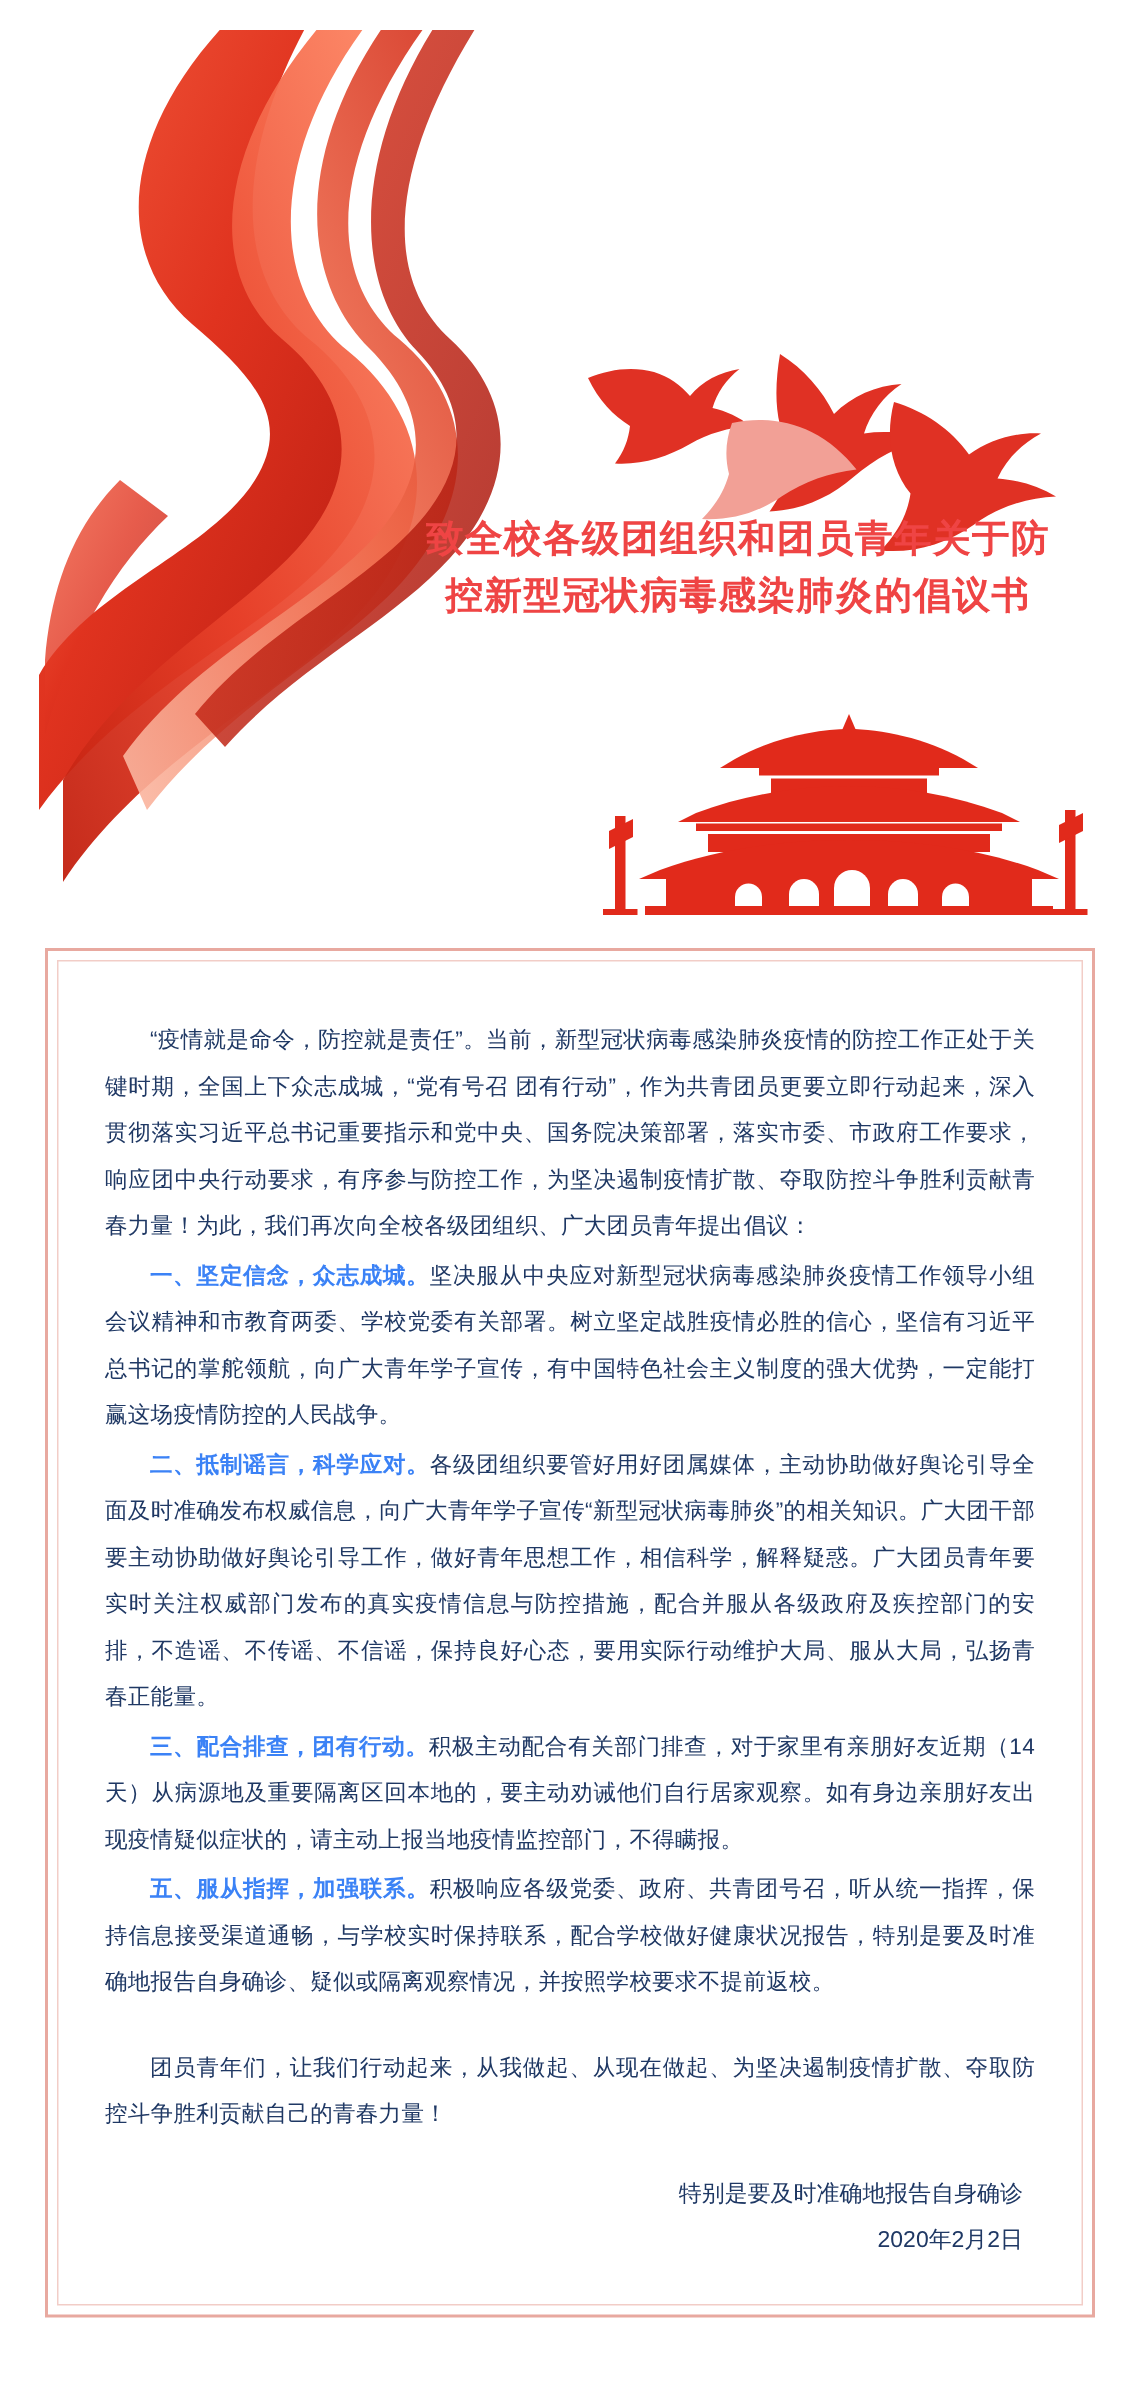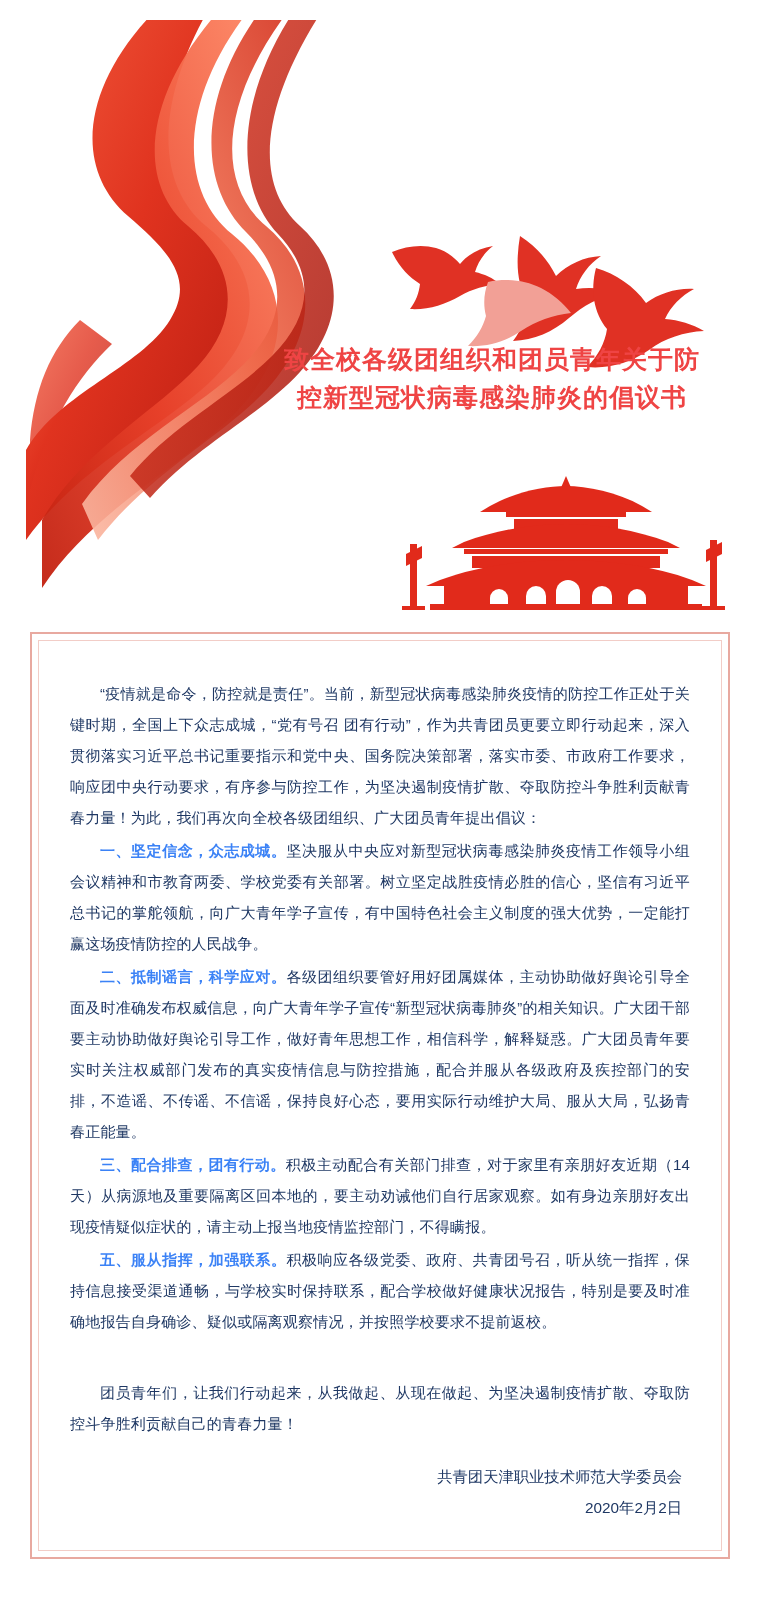--- a/index.html
+++ b/index.html
@@ -74,21 +74,21 @@
     text-align: justify;
     text-indent: 2em;
     margin: 0 0 2px 0;
     letter-spacing: 0.2px;
   }
   .para .lead {
     color: #3b82f6;
     font-weight: bold;
   }
   .para.closing {
-    margin-top: 40px;
+    margin-top: 26px;
   }
   .sign {
     position: relative;
     color: #1f3864;
     font-size: 15.3px;
     line-height: 31px;
     text-align: right;
     margin: 22px 0 0 0;
     padding-right: 8px;
   }
@@ -186,17 +186,17 @@
 
     <p class="para"><span class="lead">二、抵制谣言，科学应对。</span><span>各级团组织要管好用好团属媒体，主动协助做好舆论引导全面及时准确发布权威信息，向广大青年学子宣传“新型冠状病毒肺炎”的相关知识。广大团干部要主动协助做好舆论引导工作，做好青年思想工作，相信科学，解释疑惑。广大团员青年要实时关注权威部门发布的真实疫情信息与防控措施，配合并服从各级政府及疾控部门的安排，不造谣、不传谣、不信谣，保持良好心态，要用实际行动维护大局、服从大局，弘扬青春正能量。</span></p>
 
     <p class="para"><span class="lead">三、配合排查，团有行动。</span><span>积极主动配合有关部门排查，对于家里有亲朋好友近期（14天）从病源地及重要隔离区回本地的，要主动劝诫他们自行居家观察。如有身边亲朋好友出现疫情疑似症状的，请主动上报当地疫情监控部门，不得瞒报。</span></p>
 
 
     <p class="para"><span class="lead">五、服从指挥，加强联系。</span><span>积极响应各级党委、政府、共青团号召，听从统一指挥，保持信息接受渠道通畅，与学校实时保持联系，配合学校做好健康状况报告，特别是要及时准确地报告自身确诊、疑似或隔离观察情况，并按照学校要求不提前返校。</span></p>
 
     <p class="para closing">团员青年们，让我们行动起来，从我做起、从现在做起、为坚决遏制疫情扩散、夺取防控斗争胜利贡献自己的青春力量！</p>
 
-    <p class="sign">共青团天津职业技术师范大学委员会</p>
+    <p class="sign">特别是要及时准确地报告自身确诊</p>
     <p class="sign date">2020年2月2日</p>
 
   </div>
 </div>
 
 </body></html>

